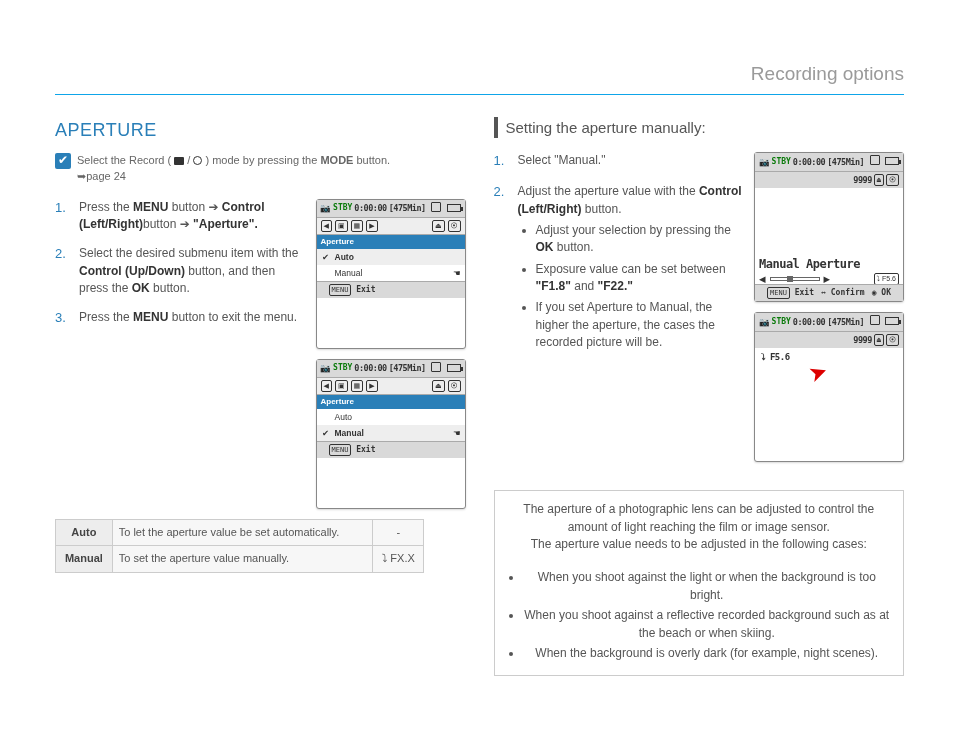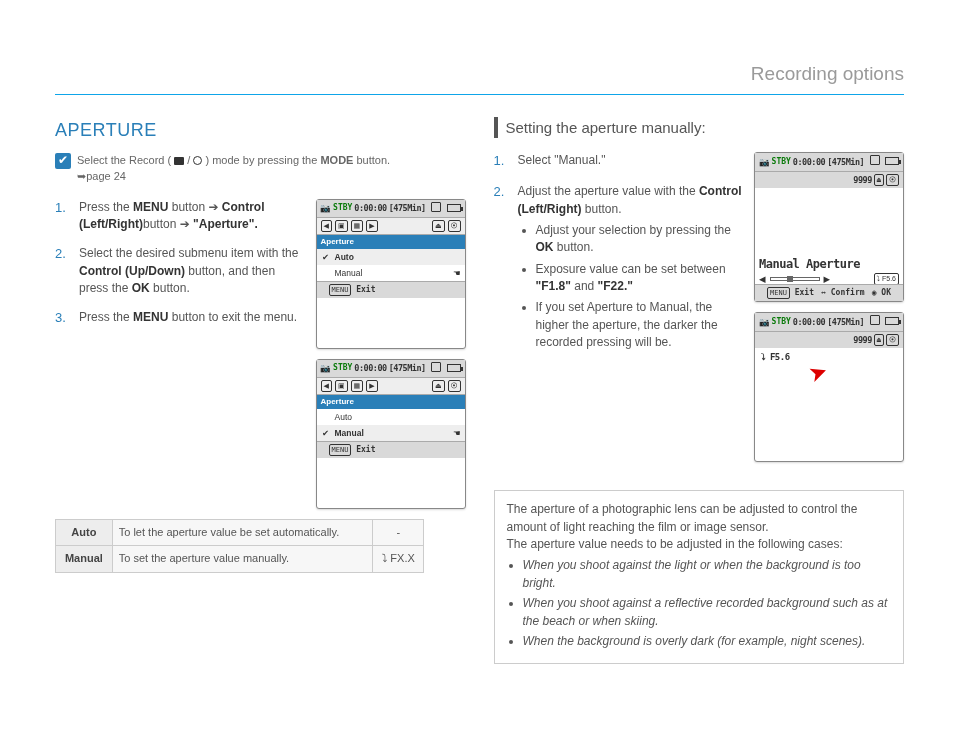--- a/index.html
+++ b/index.html
@@ -95,22 +95,22 @@
   }
 
   table.sub { width:90%; border-collapse:collapse; font-size:11px; margin-bottom:10px;}
   table.sub th { background:#9a9a9a; color:#fff; font-weight:400; padding:5px 6px; border:1px solid #bbb;}
   table.sub td { padding:5px 6px; border:1px solid #ccc; background:#f7f7f7; color:#555;}
   table.sub td.c, table.sub th.c { text-align:center;}
   table.sub td.itm { background:#ededed; font-weight:bold; text-align:center; color:#444;}
 
   .info-box { border:1px solid #ccc; margin-top:18px;}
   .info-box .hd { background:#b7ab94; color:#fff; padding:6px 10px; font-size:13px;}
-  .info-box .bd { padding:10px 12px; font-size:12px; color:#555;}
-  .info-box ul { list-style: disc; margin-left:16px; margin-top:4px;font-style:italic;}
+  .info-box .bd { padding:10px 12px; font-size:12px; color:#555;text-align:center;}
+  .info-box ul { list-style: disc; margin-left:16px; margin-top:16px;}
   .info-box li { margin-bottom:3px;}
   .mini-ico { display:inline-block; width:10px; height:8px; background:#333; border-radius:1px; vertical-align:middle;}
   .mini-cir { display:inline-block; width:9px; height:9px; border:1.5px solid #333; border-radius:50%; vertical-align:middle;}
   .batt { display:inline-block; width:14px; height:8px; border:1px solid #333; position:relative;}
   .batt::after{content:"";position:absolute; right:-3px; top:2px; width:2px; height:4px; background:#333;}
   .sd { display:inline-block; width:10px; height:10px; border:1px solid #333; border-radius:1px;}
   .pill { display:inline-block; border:1px solid #333; border-radius:2px; padding:0 2px; font-size:7px;}
   .slider-line{ display:inline-block; width:50px; height:4px; border:1px solid #666; position:relative; vertical-align:middle;}
   .slider-line::after{content:"";position:absolute;left:16px;top:-2px;width:6px;height:6px;background:#666;}
 </style>
@@ -243,21 +243,21 @@
         <ol class="steps" style="flex:1">
           <li>
               <div class="step-body">Select "Manual."</div>
             </li>
           <li>
               <div class="step-body">
             <span>Adjust the aperture value with the </span><b>Control (Left/Right)</b><span> button.</span>
             <ul class="bullets">
               <li><span>Adjust your selection by pressing the </span><b>OK</b><span> button.</span></li>
               <li><span>Exposure value can be set between </span><b>"F1.8"</b><span> and </span><b>"F22."</b></li>
-              <li>If you set Aperture to Manual, the higher the aperture, the darker the recorded pressing will be.</li>
+              <li>If you set Aperture to Manual, the higher the aperture, the cases the recorded picture will be.</li>
             </ul>
           </div>
             </li>
         </ol>
 
         <div class="lcd-stack">
 
           <div class="lcd lcd-tall">
             <div class="bar">
                 <span>📷</span>

